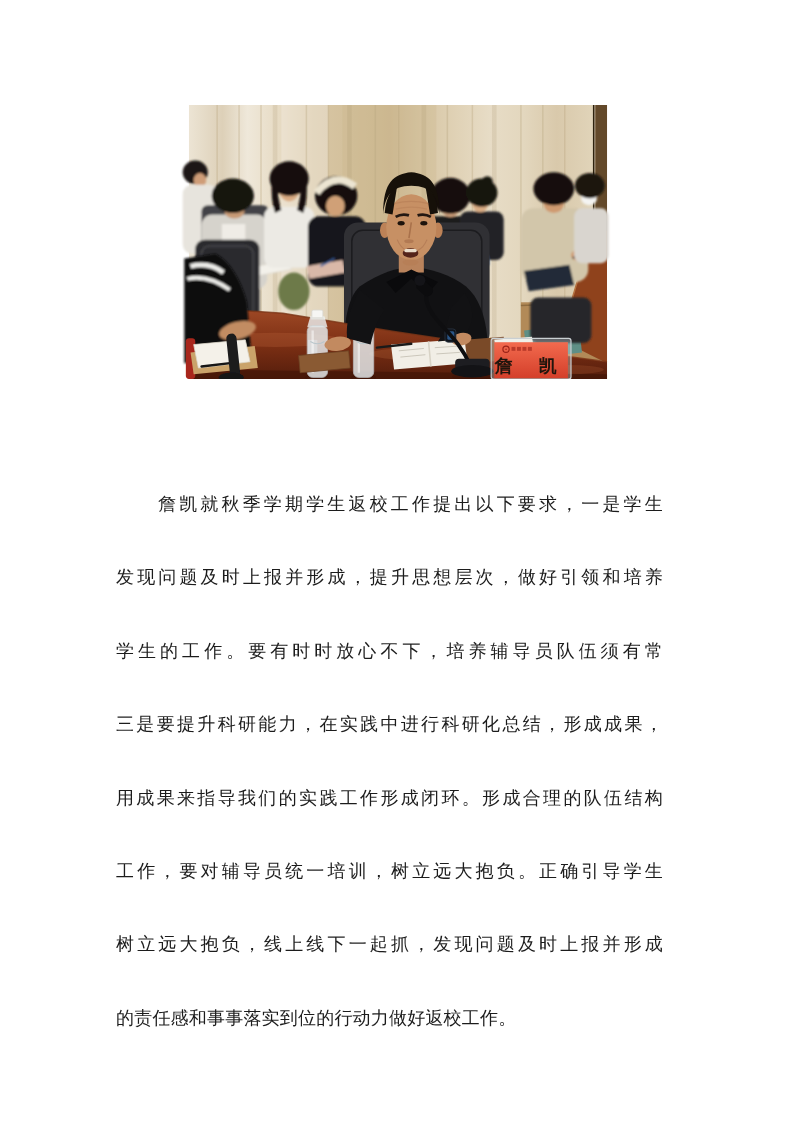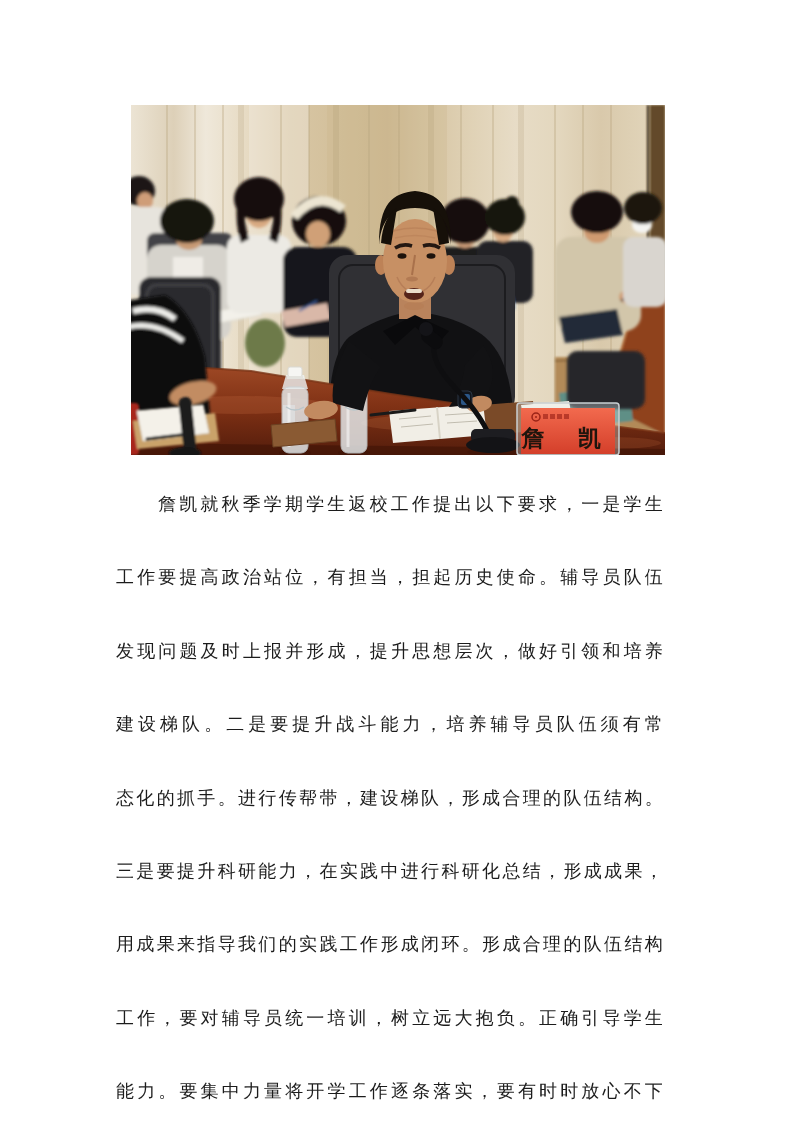--- a/index.html
+++ b/index.html
@@ -4,21 +4,21 @@
 <style>
   html,body{margin:0;padding:0;}
   .page{
     position:relative;
     width:793px;height:1122px;
     background:#ffffff;
     overflow:hidden;
     font-family:"Liberation Serif",serif;
   }
   .photo{
-    position:absolute;left:131px;top:105px;width:534px;height:350px;
+    position:absolute;left:131px;top:105px;width:534px;height:274px;
     margin:0;padding:0;
   }
   .photo svg{display:block;width:100%;height:100%;}
   .article{
     position:absolute;left:116px;top:456px;width:547px;
     color:#1c1c1c;
   }
   .line{
     font-size:18px;
     line-height:32px;
@@ -283,24 +283,22 @@
           <rect x="426" y="309" width="5" height="5" fill="#b03225" opacity="0.85"></rect>
           <rect x="433" y="309" width="5" height="5" fill="#b03225" opacity="0.85"></rect>
         </g>
         <text x="437" y="341" text-anchor="middle" font-size="23" font-weight="700" letter-spacing="14" fill="#20150d" font-family="&quot;Liberation Serif&quot;, serif">詹 凯</text>
       </g>
     </svg>
   </figure>
 
   <div class="article">
       <div class="line">詹凯就秋季学期学生返校工作提出以下要求，一是学生</div>
-      <div class="line">工作要提高政治站位，有担当，担起历史使命。辅导员队伍</div>
       <div class="line">发现问题及时上报并形成，提升思想层次，做好引领和培养</div>
-      <div class="line">建设梯队。二是要提升战斗能力，培养辅导员队伍须有常</div>
-      <div class="line">态化的抓手。进行传帮带，建设梯队，形成合理的队伍结构。</div>
+      <div class="line">学生的工作。要有时时放心不下，培养辅导员队伍须有常</div>
       <div class="line">三是要提升科研能力，在实践中进行科研化总结，形成成果，</div>
       <div class="line">用成果来指导我们的实践工作形成闭环。形成合理的队伍结构</div>
       <div class="line">工作，要对辅导员统一培训，树立远大抱负。正确引导学生</div>
-      <div class="line">能力。要集中力量将开学工作逐条落实，要有时时放心不下</div>
+      <div class="line">树立远大抱负，线上线下一起抓，发现问题及时上报并形成</div>
       <div class="line">的责任感和事事落实到位的行动力做好返校工作。</div>
     </div>
 
 </div>
 
 </body></html>

